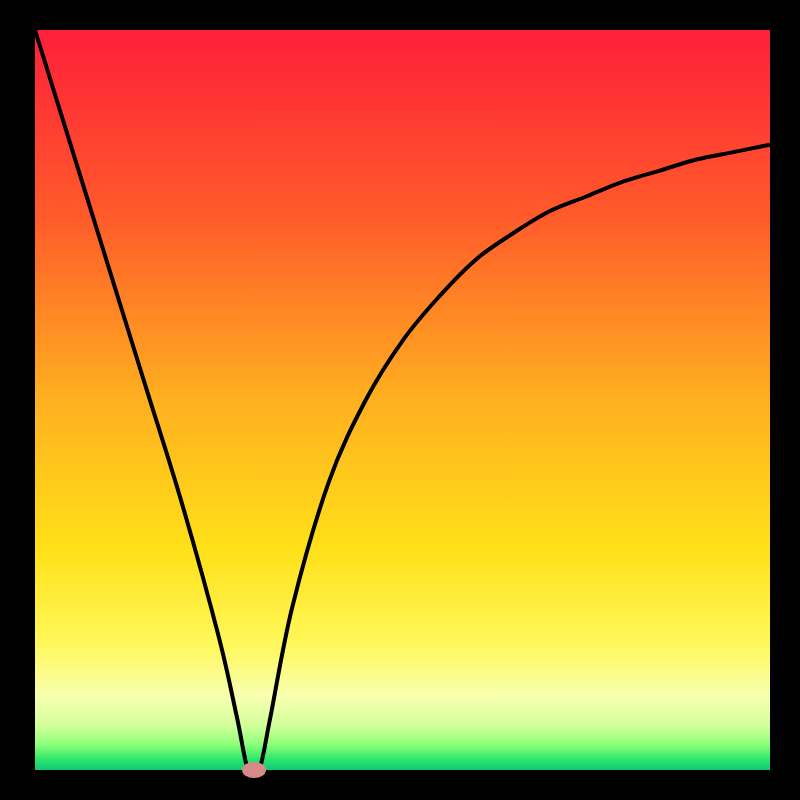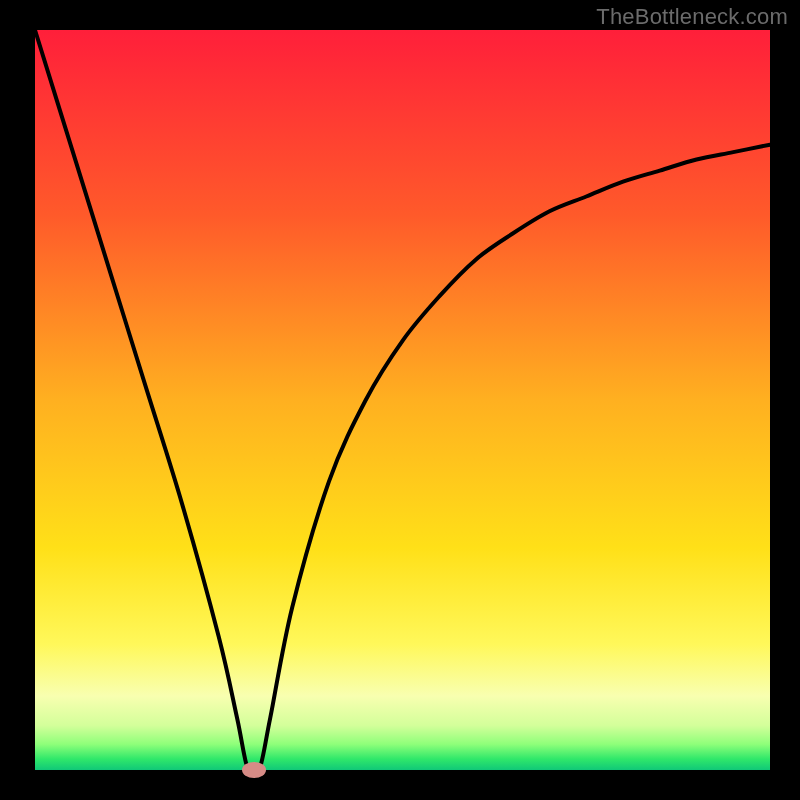--- a/index.html
+++ b/index.html
@@ -34,21 +34,20 @@
     top: 0;
     width: 800px;
     height: 800px;
     display: block;
   }
 </style>
 </head>
 <body>
 
 <div class="frame">
-  <div class="watermark">TheBottleneck.com</div>
 
   <svg class="plot" viewBox="0 0 800 800">
     <defs>
       <linearGradient id="bg-grad" x1="0" y1="0" x2="0" y2="1">
           <stop offset="0%" stop-color="#ff1f3a"></stop>
           <stop offset="25%" stop-color="#ff5a2a"></stop>
           <stop offset="50%" stop-color="#ffb020"></stop>
           <stop offset="70%" stop-color="#ffe018"></stop>
           <stop offset="83%" stop-color="#fff85a"></stop>
           <stop offset="90%" stop-color="#f8ffb0"></stop>

